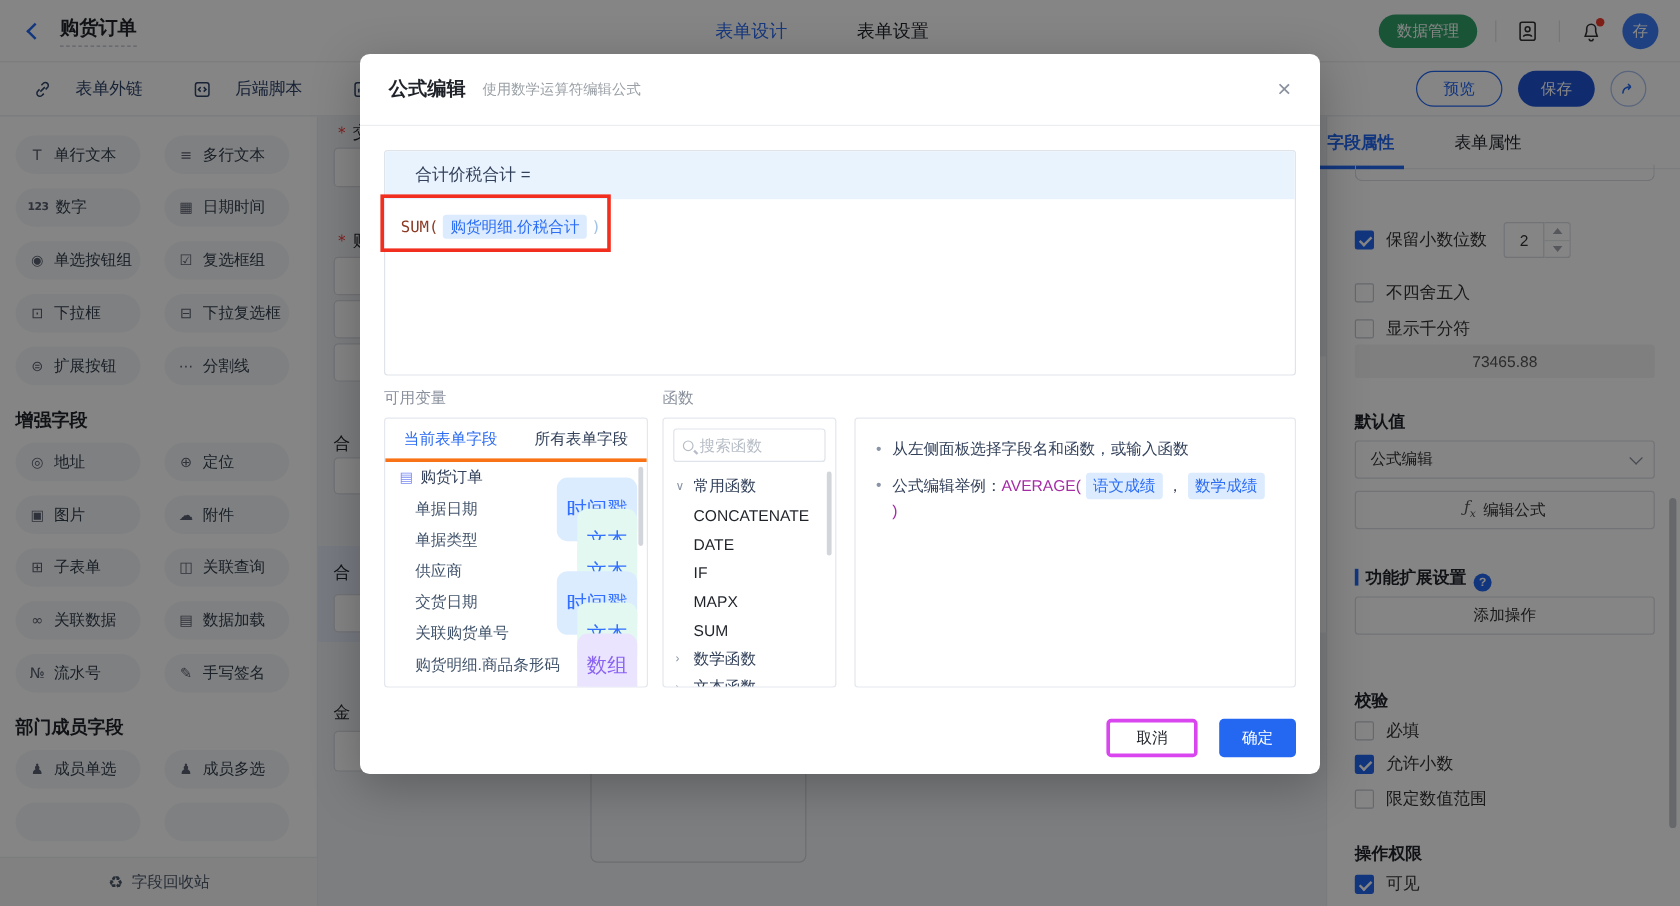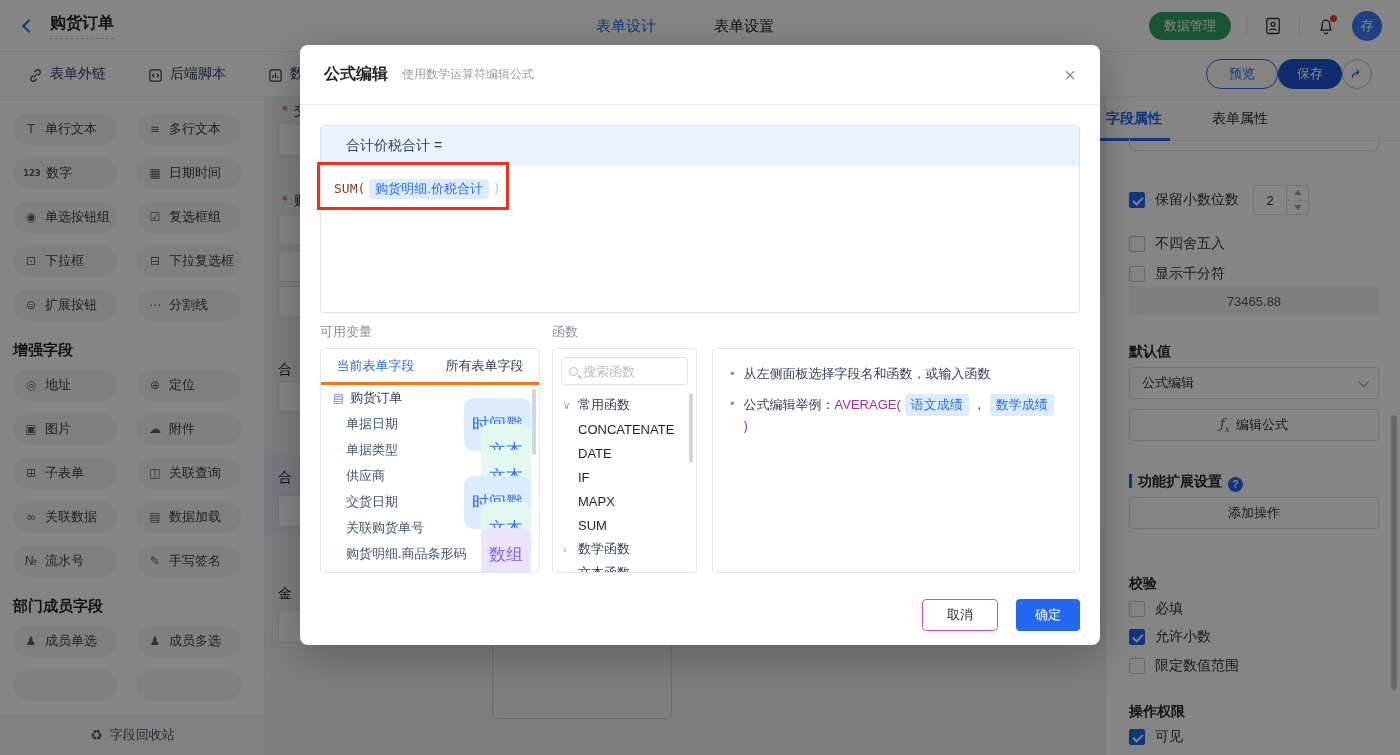--- a/index.html
+++ b/index.html
@@ -16,23 +16,23 @@
   .tb-tab.active{color:#2b6bf3}
   .tb-right{position:absolute;right:18px;top:0;height:52px;display:flex;align-items:center;gap:15px}
   .btn-green{height:28px;padding:0 15px;border-radius:14px;background:#2ea167;color:#fff;font-size:13px;display:flex;align-items:center;border:none;cursor:pointer}
   .vdiv{width:1px;height:18px;background:#dfe2e8}
   .icon20{width:22px;height:22px;position:relative;display:flex;align-items:center;justify-content:center;cursor:pointer}
   .reddot{position:absolute;right:0;top:0;width:7px;height:7px;border-radius:50%;background:#f03b2d}
   .avatar{width:30px;height:30px;border-radius:50%;background:#3f7df7;color:#fff;font-size:13px;display:flex;align-items:center;justify-content:center;cursor:pointer}
 
   
   .toolbar{position:absolute;left:0;top:52px;width:1400px;height:45px;background:#fff;border-bottom:1px solid #e9ebf0;display:flex;align-items:center;padding:0 28px;z-index:1}
-  .tlink{display:flex;align-items:flex-end;gap:7px;font-size:14px;color:#2e4369;margin-right:42px;cursor:pointer;white-space:nowrap}
+  .tlink{display:flex;align-items:center;gap:20px;font-size:14px;color:#2e4369;margin-right:42px;cursor:pointer;white-space:nowrap}
   .tlink svg{flex:none}
-  .tool-right{position:absolute;right:28px;top:7px;display:flex;align-items:center;gap:0}
+  .tool-right{position:absolute;right:28px;top:7px;display:flex;align-items:center;gap:13px}
   .btn-preview{height:30px;padding:0 22px;border-radius:15px;background:#fff;border:1px solid #2468f2;color:#2468f2;font-size:13px;cursor:pointer}
   .btn-save{height:30px;padding:0 19px;border-radius:15px;background:#2155d4;border:none;color:#fff;font-size:13px;cursor:pointer}
   .share-circ{width:30px;height:30px;border-radius:50%;border:1px solid #a9c1ef;display:flex;align-items:center;justify-content:center;cursor:pointer}
 
   
   .sidebar{position:absolute;left:0;top:97px;width:265px;height:658px;background:#fff;border-right:1px solid #e9ebf0;padding:16px 0 0 13px;overflow:hidden}
   .sec-title{font-size:15px;font-weight:bold;color:#1f2329;height:20px;margin-bottom:8px}
   .pill-grid{display:grid;grid-template-columns:104px 104px;column-gap:20px;row-gap:12px;margin-bottom:20px}
   .pill{height:32px;border-radius:16px;background:#f4f6f8;display:flex;align-items:center;padding:0 10px;gap:6px;cursor:grab}
   .fi{font-size:12px;color:#5a6170;min-width:16px;text-align:center;flex:none;font-family:"DejaVu Sans",sans-serif}
@@ -115,21 +115,21 @@
   .fsearch input{border:none;outline:none;width:90px;font-size:13px;color:#333;font-family:"Liberation Sans",sans-serif}
   .fsearch input::placeholder{color:#b7bdc6}
   .frow{height:24px;display:flex;align-items:center;padding:0 10px;font-size:13px;color:#33415a;cursor:pointer}
   .frow .caret{color:#8a94a6;font-size:10px;margin-right:6px;width:9px}
   .frow.item{padding-left:25px;color:#1f2329}
   .help{left:412px;width:368px;height:225px;padding:15px 17px}
   .hline{display:flex;font-size:13px;color:#33415a;line-height:20px;margin-bottom:10px}
   .hline .dot{color:#8a94a6;margin-right:9px}
   .pfn{color:#a52ca5}
   .m-foot{position:absolute;left:0;bottom:0;width:100%;height:60px;display:flex;align-items:center;justify-content:flex-end;padding:0 20px;gap:18px}
-  .btn-cancel{width:76px;height:32px;border:1px solid #d946ef;border-radius:4px;background:#fff;font-size:13px;color:#1f2329;cursor:pointer}
+  .btn-cancel{width:76px;height:32px;border:3px solid #d946ef;border-radius:4px;background:#fff;font-size:13px;color:#1f2329;cursor:pointer}
   .btn-ok{width:64px;height:32px;border:none;border-radius:4px;background:#2468f2;font-size:13px;color:#fff;cursor:pointer}
 </style>
 </head>
 <body>
 
 <header class="topbar">
   <div class="back">
       <i></i>
     </div>
   <div class="fname">购货订单</div>

